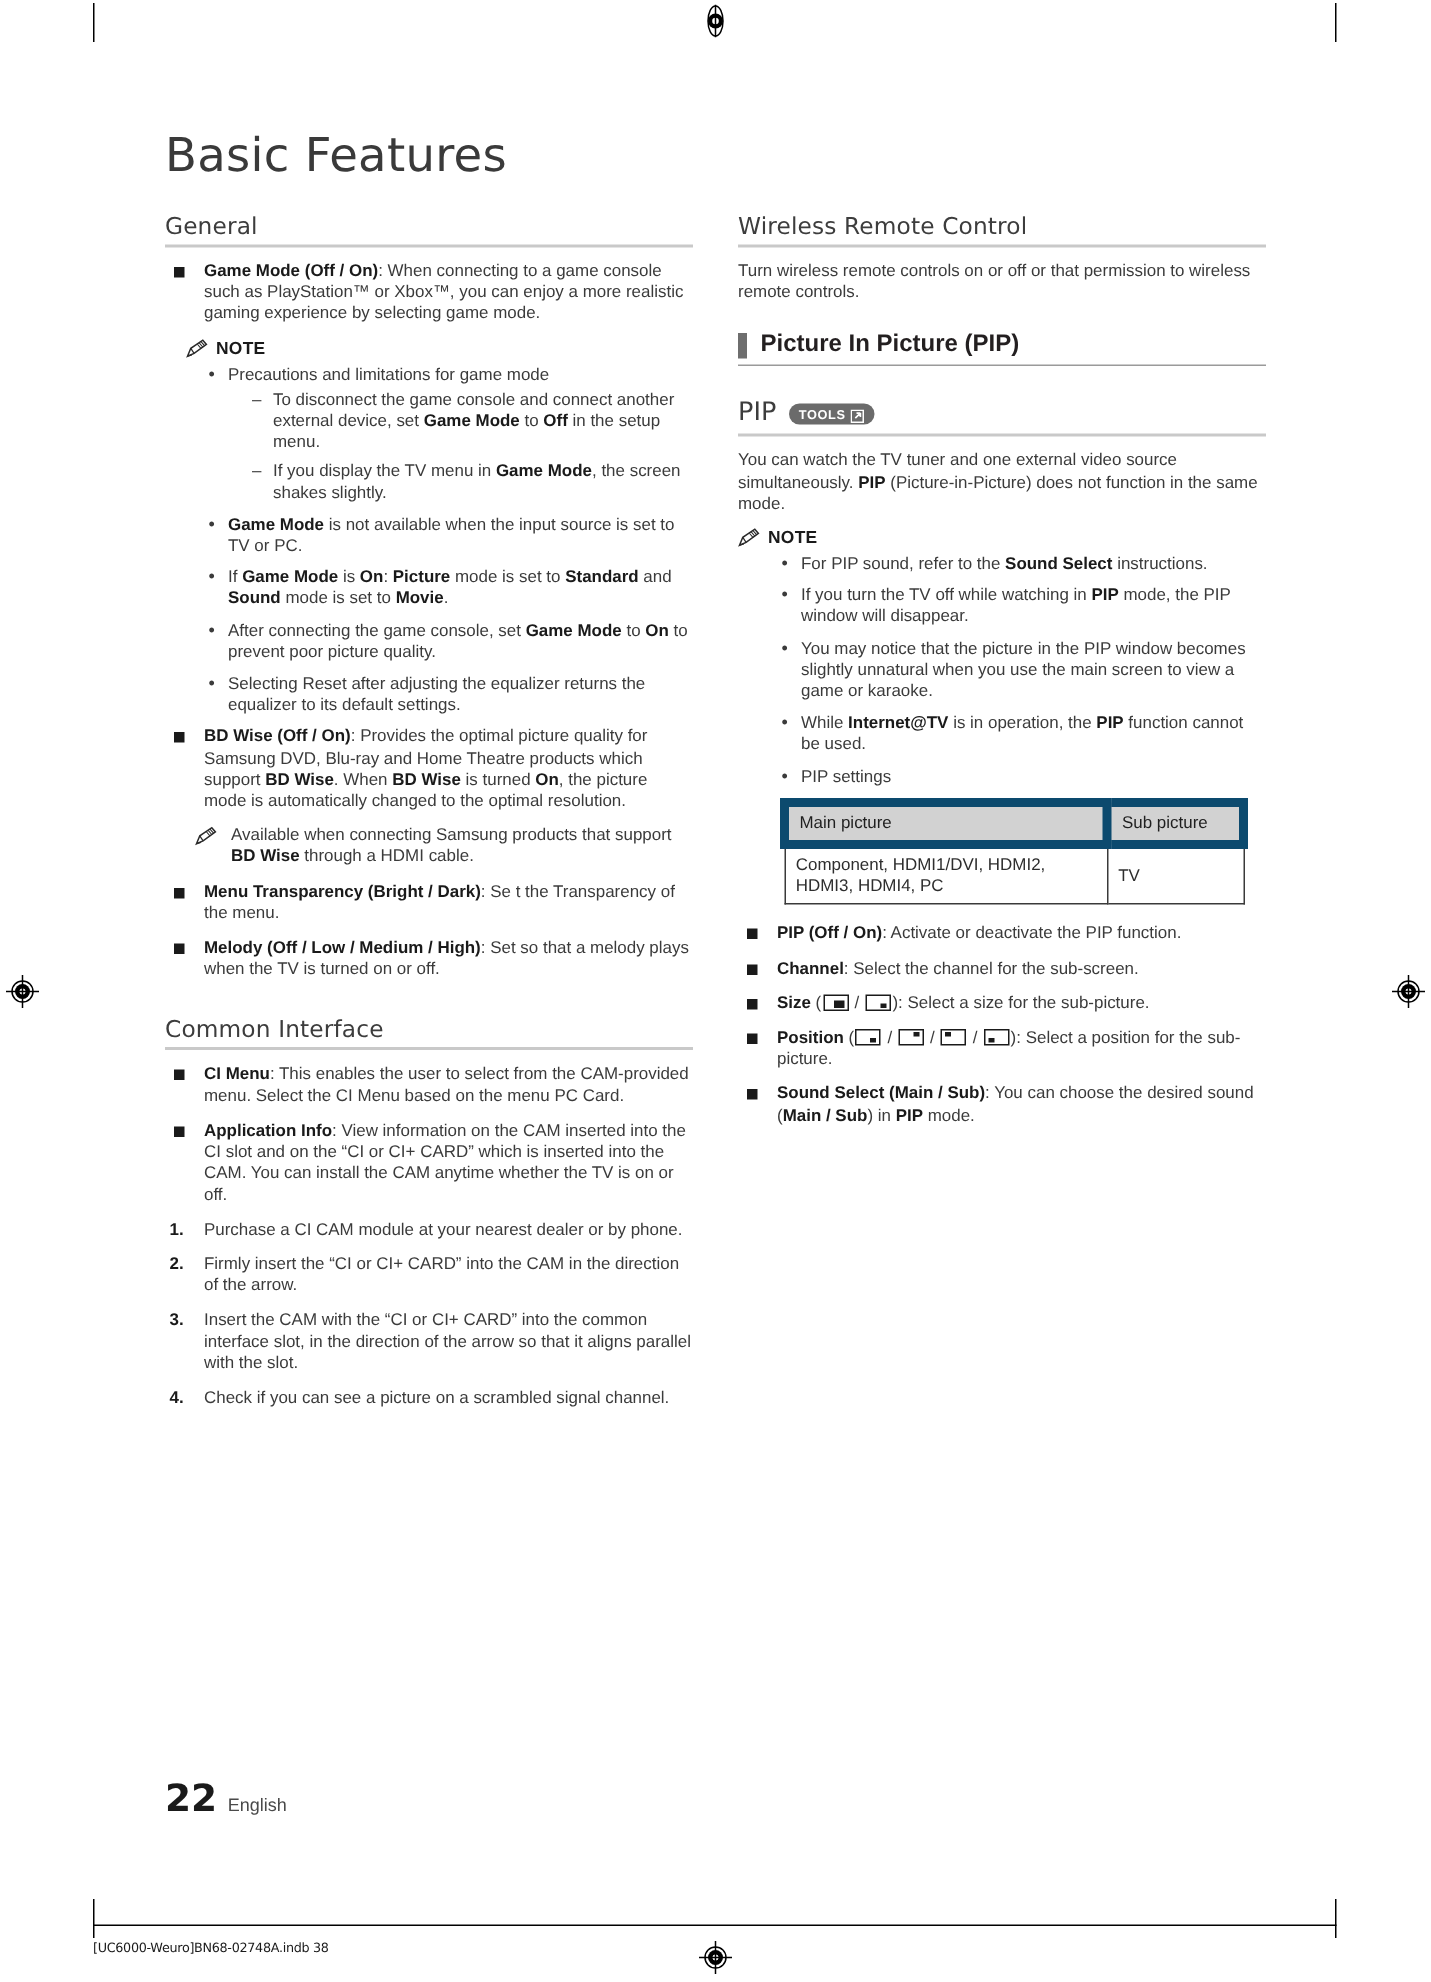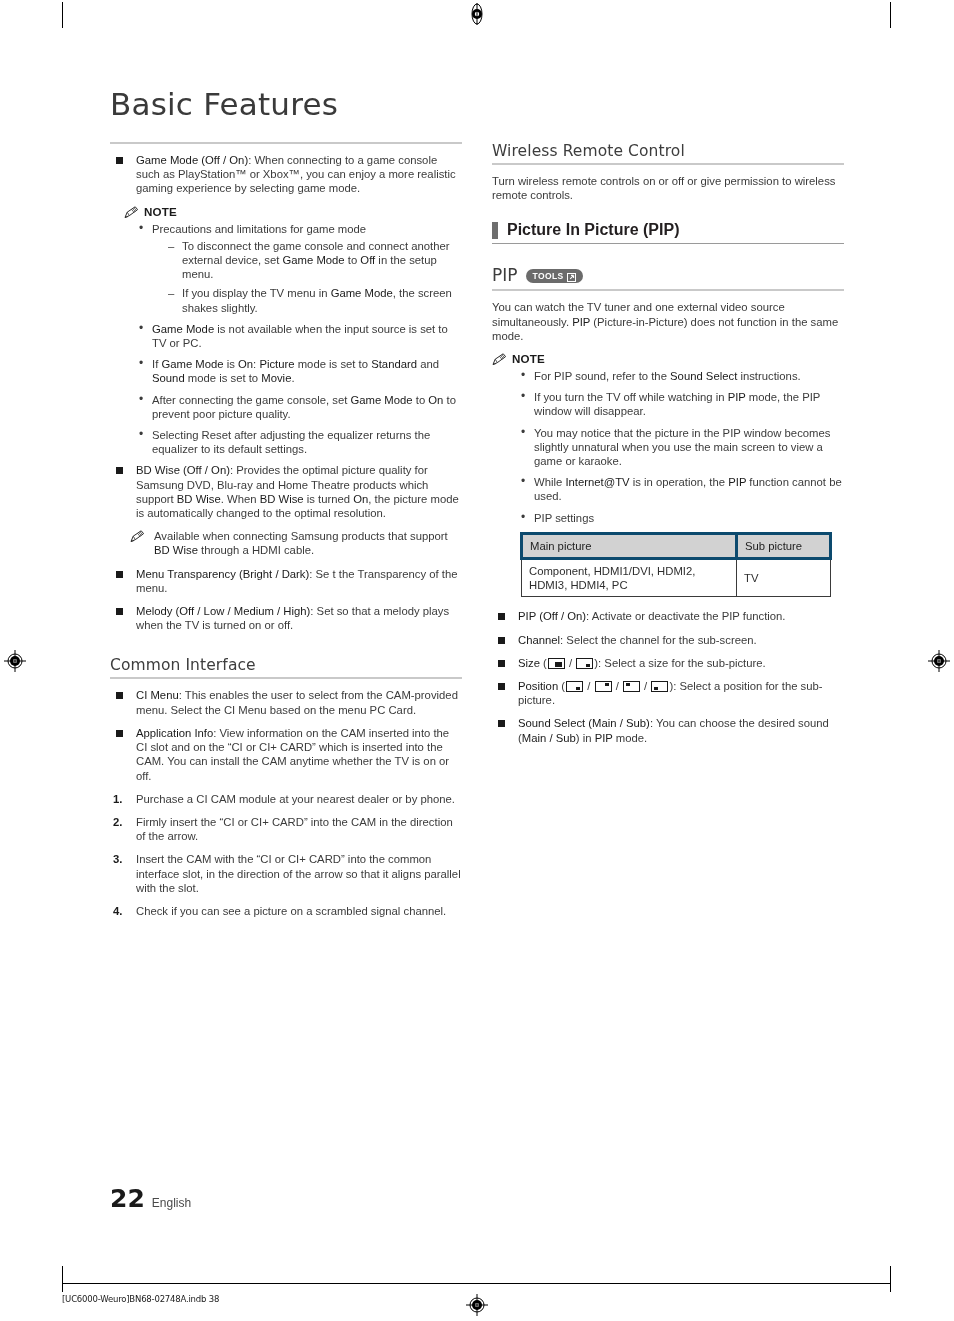--- a/index.html
+++ b/index.html
@@ -76,21 +76,21 @@
   }
   .tools-badge .arrow-ico {
     display:inline-block; width:9px; height:9px; position:relative; top:1px;
   }
 
   
   p.body {
     margin:0 0 9px 0;
     font-size:11.3px; line-height:14.2px; color:#3b3b3b;
   }
-  b, strong { color:#1a1a1a; font-weight:400; }
+  b, strong { color:#1a1a1a; font-weight:700; }
 
   
   .sq-item {
     position:relative;
     padding-left:26px;
     margin-bottom:9px;
     font-size:11.3px; line-height:14.2px; color:#3b3b3b;
   }
   .sq-item > .sq {
     position:absolute; left:6px; top:4px;
@@ -141,21 +141,21 @@
   }
   .subnote .pencil { position:absolute; left:6px; top:1px; width:15px; height:13px; }
 
   
   table.pip-table {
     border-collapse:collapse; margin:6px 0 12px 28px; width:312px;
     font-size:11.3px; line-height:14.2px; color:#2e2e2e;
   }
   table.pip-table th {
     background:#d2d2d2; text-align:left; font-weight:400;
-    padding:4px 7px; border:3px solid #0c4a6e;
+    padding:4px 7px; border:6px solid #0c4a6e;
     font-size:11.3px; color:#1f1f1f;
   }
   table.pip-table td {
     padding:4px 7px; border:1px solid #3a3a3a; vertical-align:middle;
   }
   table.pip-table td.td-main { width:215px; }
 
   
   .glyph {
     display:inline-block; width:17px; height:11px;
@@ -244,20 +244,21 @@
       <line x1="11" y1="0" x2="11" y2="22" stroke="#000" stroke-width="1"></line>
     </svg>
   </div>
 
   <div class="doc-title">Basic Features</div>
 
   <div class="columns">
 
     <div class="col col-left">
 
+      <h2 class="sec">General</h2>
       <div class="rule"></div>
 
       <div class="sq-item">
         <span class="sq"></span>
         <b>Game Mode (Off / On)</b><span>: When connecting to a game console such as PlayStation™ or Xbox™, you can enjoy a more realistic gaming experience by selecting game mode.</span>
       </div>
 
       <div class="note-head">
         <span class="pencil">
           <svg width="15" height="13" viewBox="0 0 15 13">
@@ -337,21 +338,21 @@
       <div class="num-item">
         <span class="num">4.</span>
         <span>Check if you can see a picture on a scrambled signal channel.</span>
       </div>
     </div>
 
     <div class="col col-right">
 
       <h2 class="sec">Wireless Remote Control</h2>
       <div class="rule"></div>
-      <p class="body">Turn wireless remote controls on or off or give permission to wireless remote controls.</p>
+      <p class="body">Turn wireless remote controls on or off or that permission to wireless remote controls.</p>
 
       <div class="subhead-bar">
         <span class="tick"></span>
         <span class="txt">Picture In Picture (PIP)</span>
       </div>
       <div class="subhead-rule"></div>
 
       <div class="pip-title-row">
         <span class="pip-title">PIP</span>
         <span class="tools-badge">

